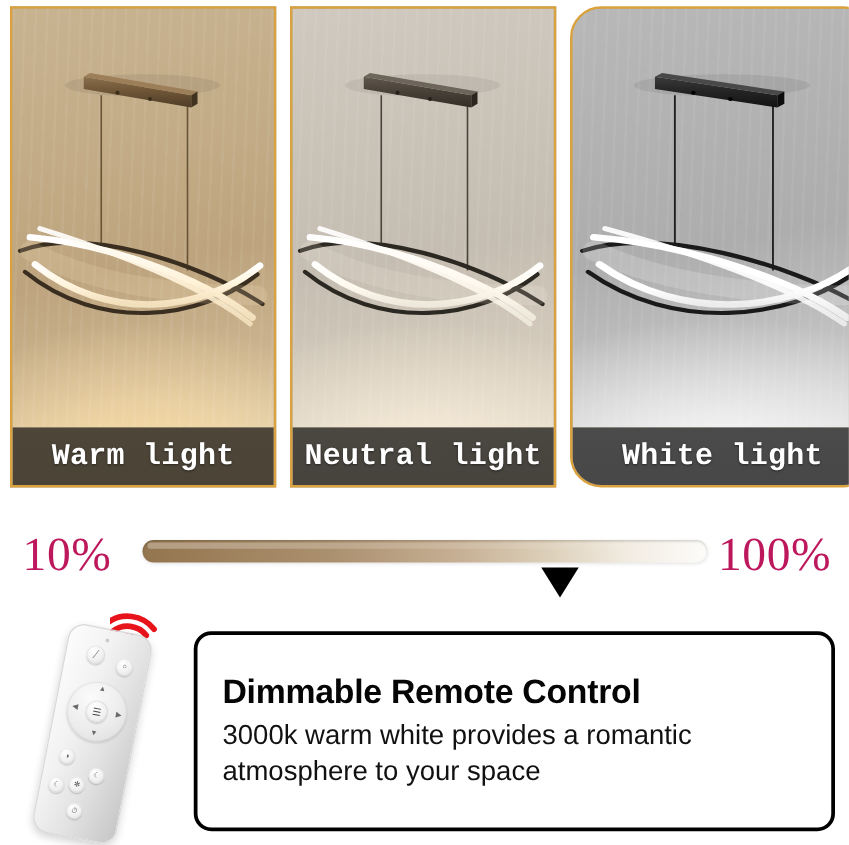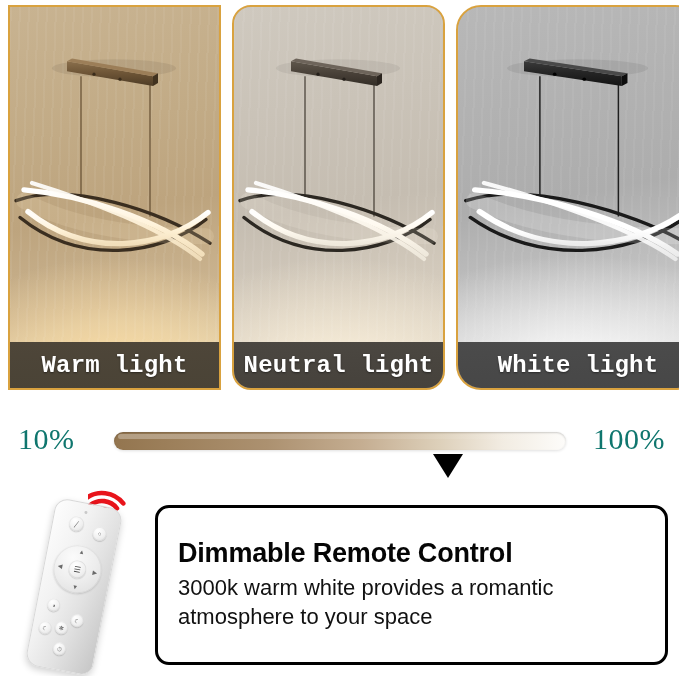--- a/index.html
+++ b/index.html
@@ -17,21 +17,21 @@
   }
   .panel{
     position:absolute;top:5px;height:385px;
     border:2px solid #d9a23f;
     box-sizing:border-box;
     overflow:hidden;
     background:#b9ac9a;
     font-family:Liberation Mono, monospace;
   }
   .panel.p0{left:8px;width:213px;}
-  .panel.p1{left:232px;width:213px;border-radius:19px;}
+  .panel.p1{left:232px;width:213px;}
   .panel.p2{left:456px;width:244px;border-radius:25px;}
 
   .scene{position:absolute;left:0;top:0;right:0;bottom:46px;overflow:hidden;}
 
   
   .wall{position:absolute;inset:0;}
   .wall.warm{
     background:
       radial-gradient(ellipse 150% 60% at 50% 112%, rgba(255,222,160,.95) 0%, rgba(255,226,170,.55) 30%, rgba(255,226,170,0) 62%),
       linear-gradient(170deg,#c8b391 0%,#c2ab86 35%,#bda47e 60%,#cbb490 85%,#d8c7a6 100%);
@@ -68,21 +68,21 @@
   .caption.c1{background:linear-gradient(180deg,#4b4741 0%,#46423c 100%);}
   .caption.c2{background:linear-gradient(180deg,#4b4b4b 0%,#474747 100%);}
 
   
   #dimmer{
     position:absolute;left:0;top:398px;width:679px;height:76px;
   }
   .pct{
     position:absolute;top:24px;
     font-family:"Liberation Serif", serif;
-    font-size:30px;color:#0f766e;
+    font-size:38px;color:#be185d;
     letter-spacing:.5px;
   }
   .pct.left{left:18px;}
   .pct.right{right:14px;}
   #dim-bar{
     position:absolute;left:114px;top:34px;width:452px;height:18px;
     border-radius:9px;
     background:linear-gradient(90deg,#93754f 0%,#9c7f5a 12%,#ac9170 34%,#c5ae92 55%,#ddd0ba 72%,#f2ecE2 86%,#fdfcfa 100%);
     box-shadow:0 1px 2px rgba(0,0,0,.18) inset, 0 1px 3px rgba(0,0,0,.12);
   }

